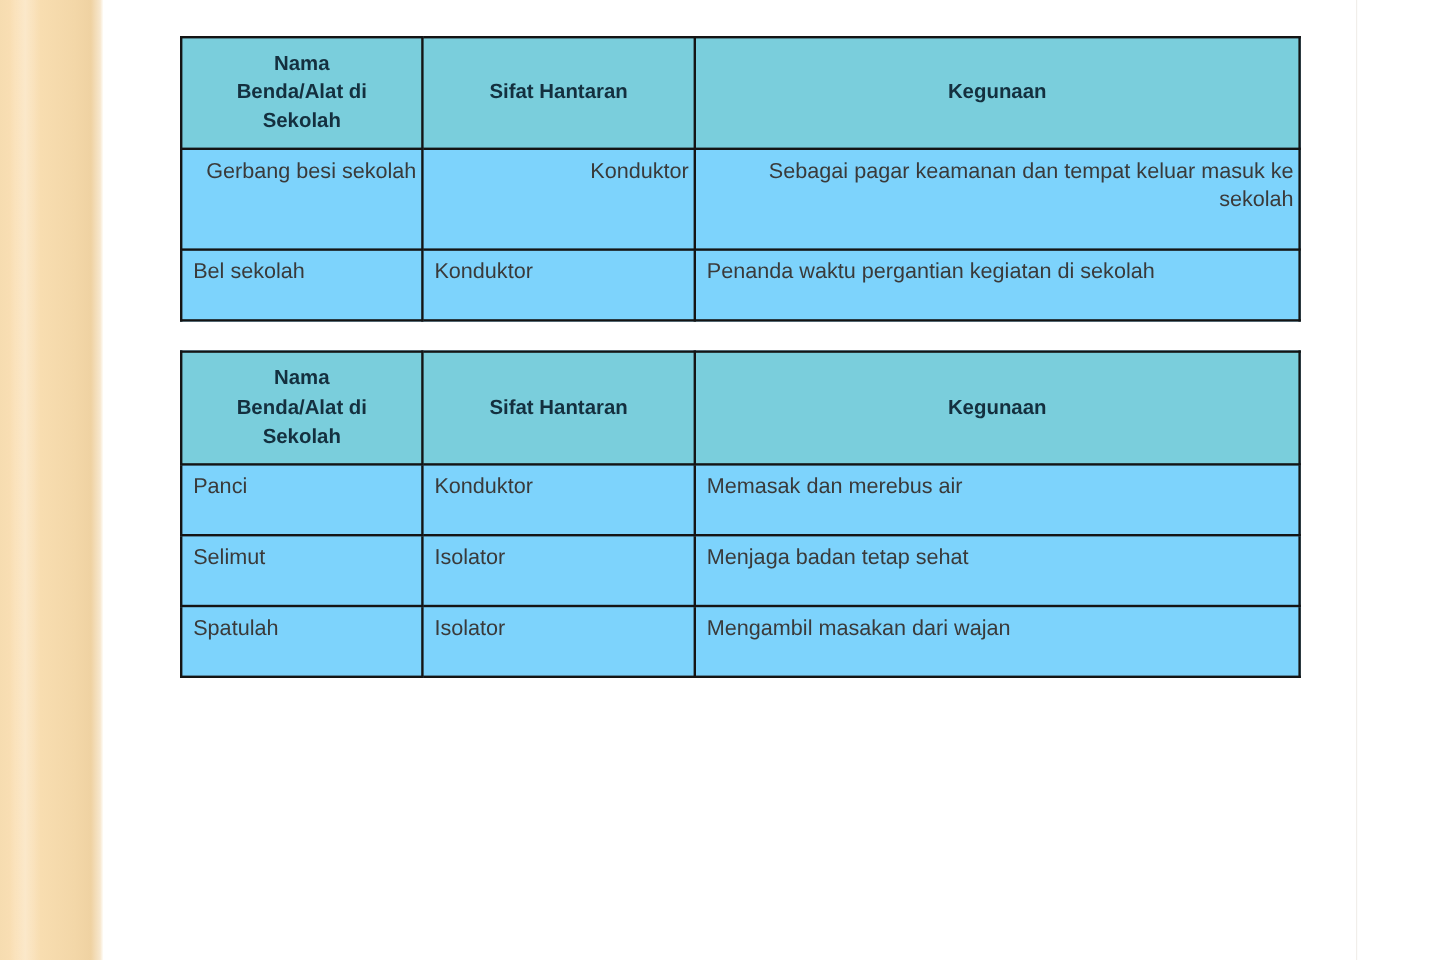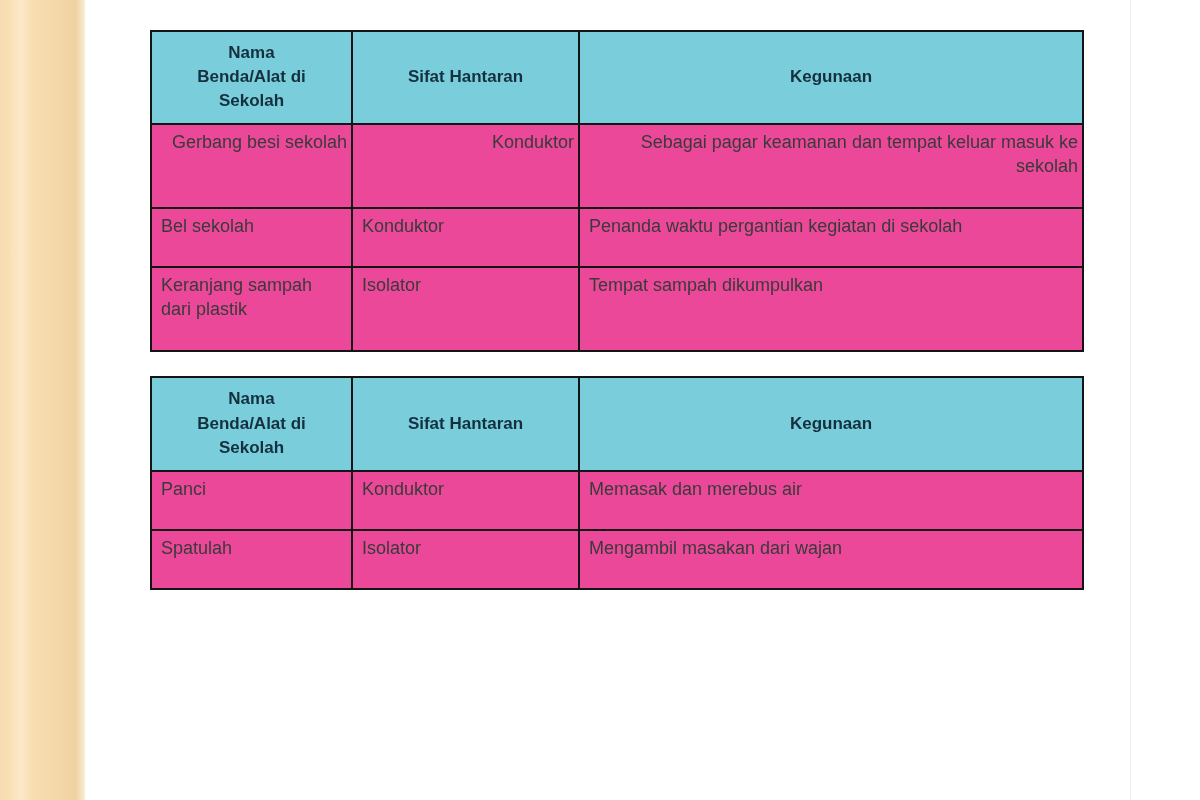--- a/index.html
+++ b/index.html
@@ -58,21 +58,21 @@
     left: 150px;
     top: 30px;
     width: 932px;
   }
 
   
   .data-table {
     width: 932px;
     border-collapse: collapse;
     table-layout: fixed;
-    background: #ec4899;
+    background: #7dd3fc;
   }
   .data-table + .data-table {
     margin-top: 24px;
   }
 
   .data-table col.col-nama      { width: 201px; }
   .data-table col.col-sifat     { width: 227px; }
   .data-table col.col-kegunaan  { width: 504px; }
 
   .data-table th,
@@ -142,25 +142,20 @@
       <tr>
         <td>Gerbang besi sekolah</td>
         <td>Konduktor</td>
         <td>Sebagai pagar keamanan dan tempat keluar masuk ke sekolah</td>
       </tr>
       <tr>
         <td>Bel sekolah</td>
         <td>Konduktor</td>
         <td>Penanda waktu pergantian kegiatan di sekolah</td>
       </tr>
-      <tr>
-        <td>Keranjang sampah dari plastik</td>
-        <td>Isolator</td>
-        <td>Tempat sampah dikumpulkan</td>
-      </tr>
     </tbody>
   </table>
 
   <table class="data-table" id="table-rumah">
     <colgroup>
       <col class="col-nama">
       <col class="col-sifat">
       <col class="col-kegunaan">
     </colgroup>
     <thead>
@@ -174,20 +169,25 @@
         <th>Kegunaan</th>
       </tr>
     </thead>
     <tbody>
       <tr>
         <td>Panci</td>
         <td>Konduktor</td>
         <td>Memasak dan merebus air</td>
       </tr>
       <tr>
+        <td>Selimut</td>
+        <td>Isolator</td>
+        <td>Menjaga badan tetap sehat</td>
+      </tr>
+      <tr>
         <td>Spatulah</td>
         <td>Isolator</td>
         <td>Mengambil masakan dari wajan</td>
       </tr>
 
     </tbody>
   </table>
 
 </div>
 

